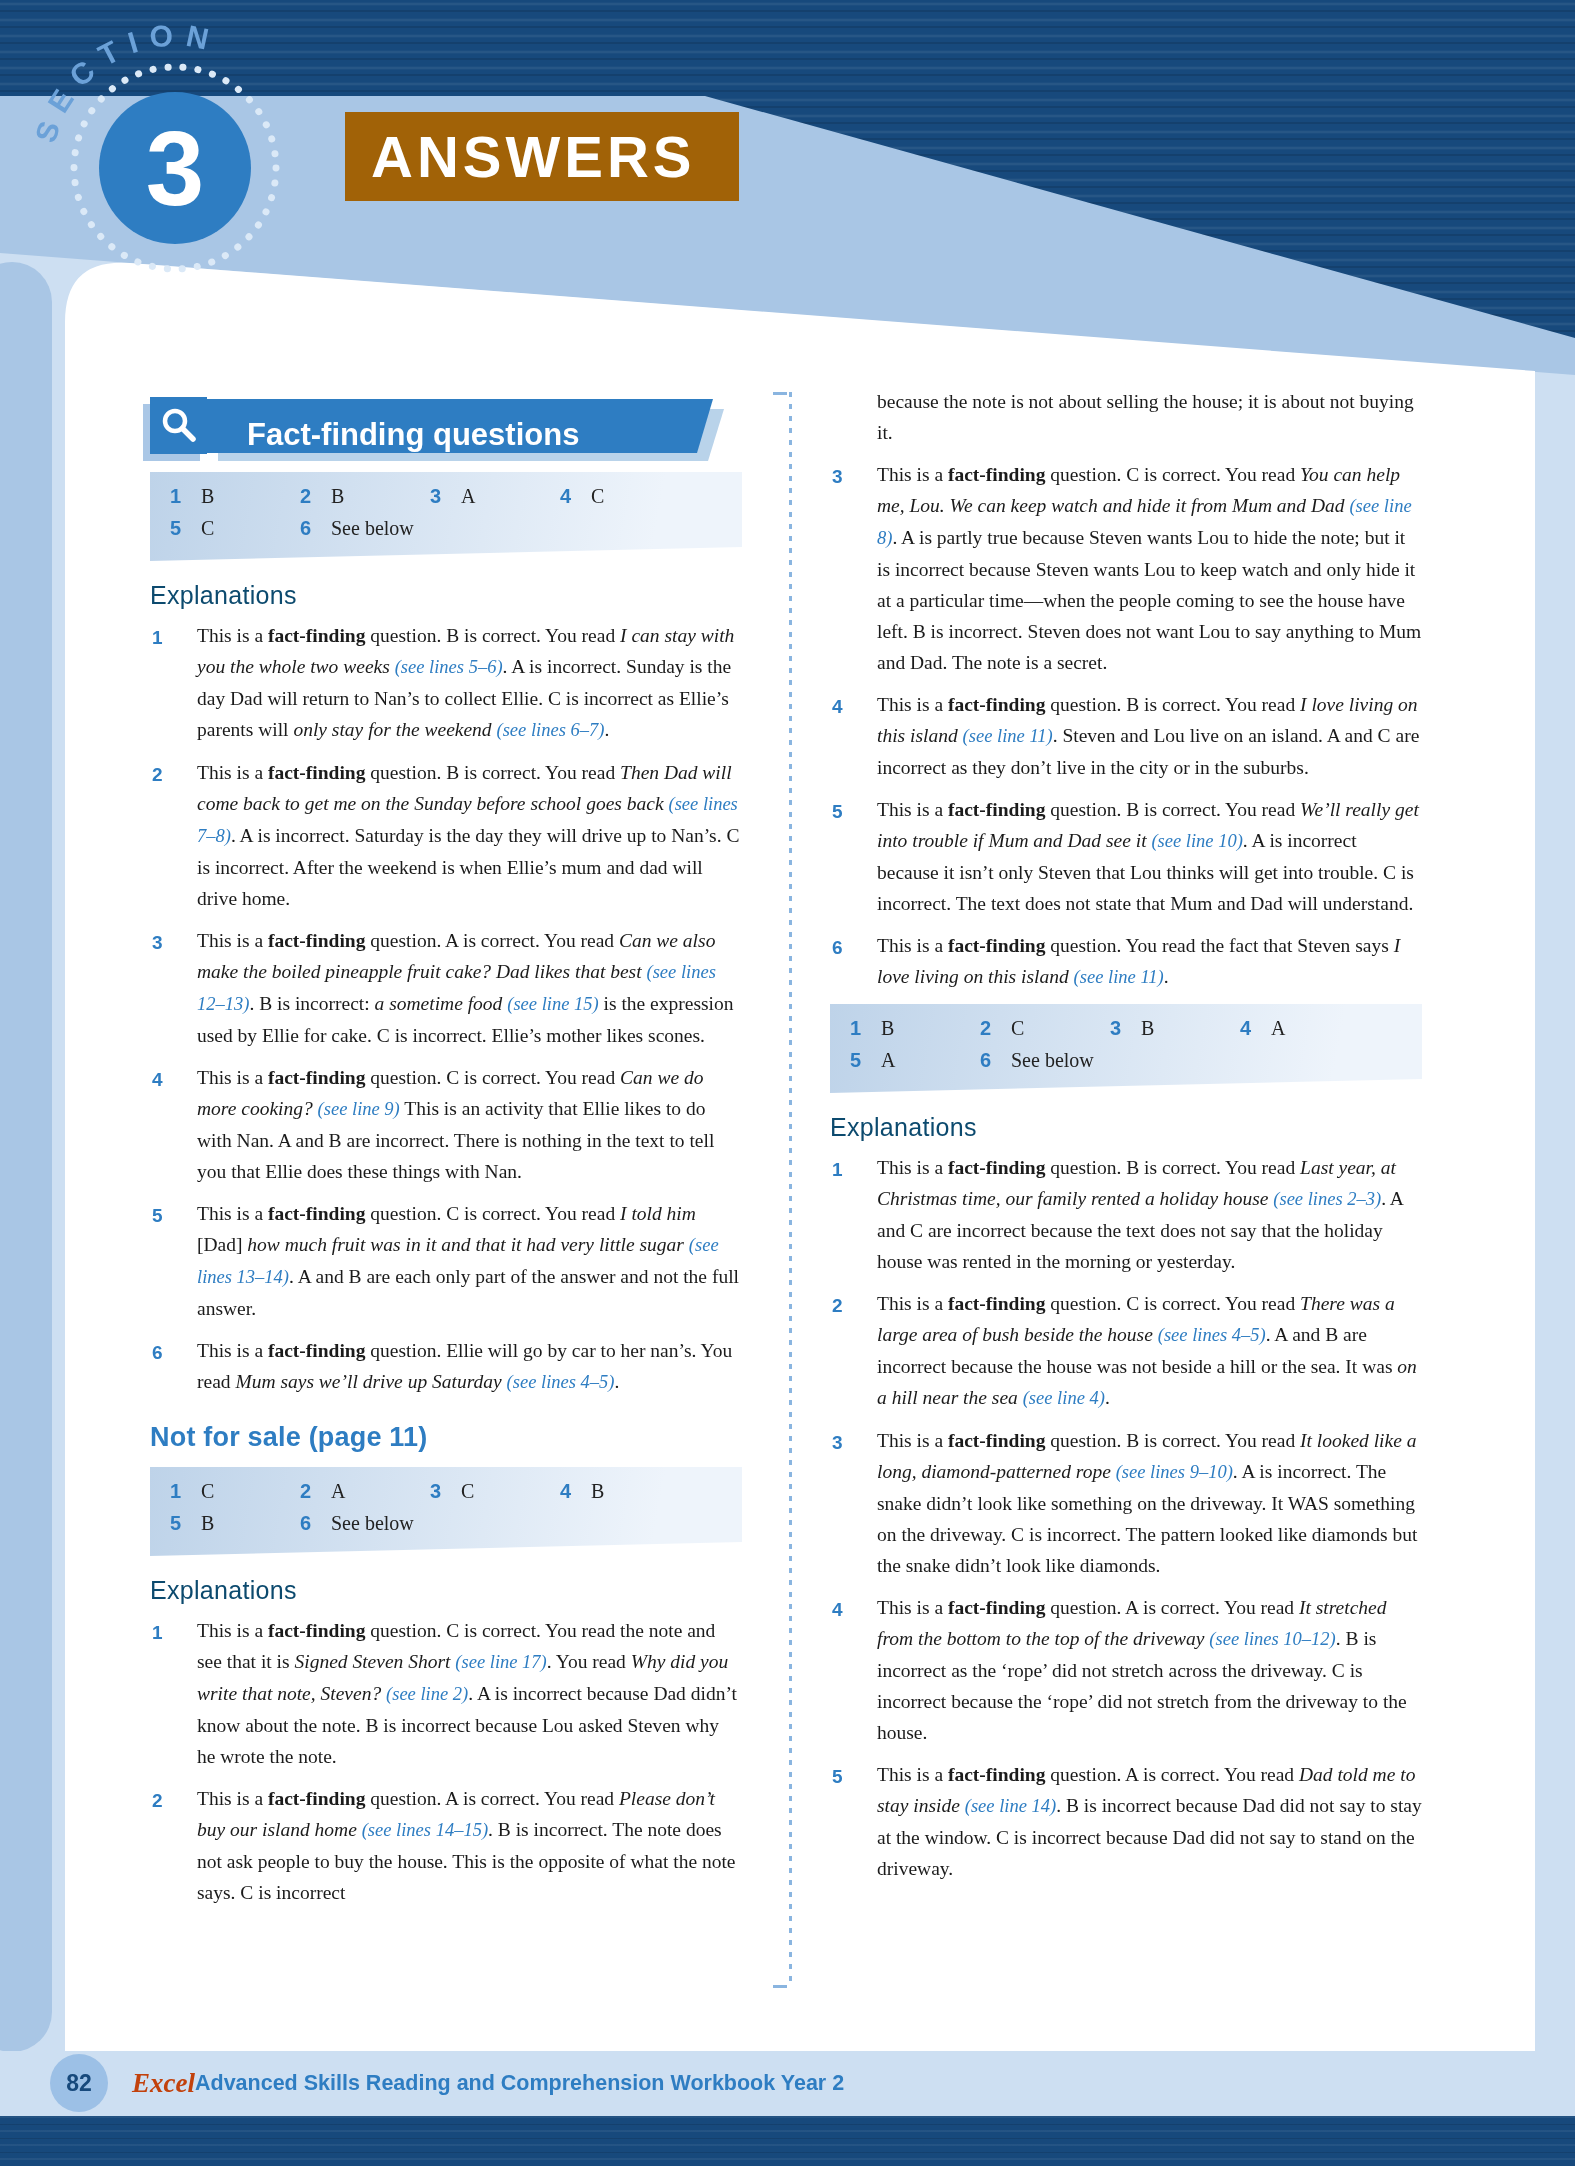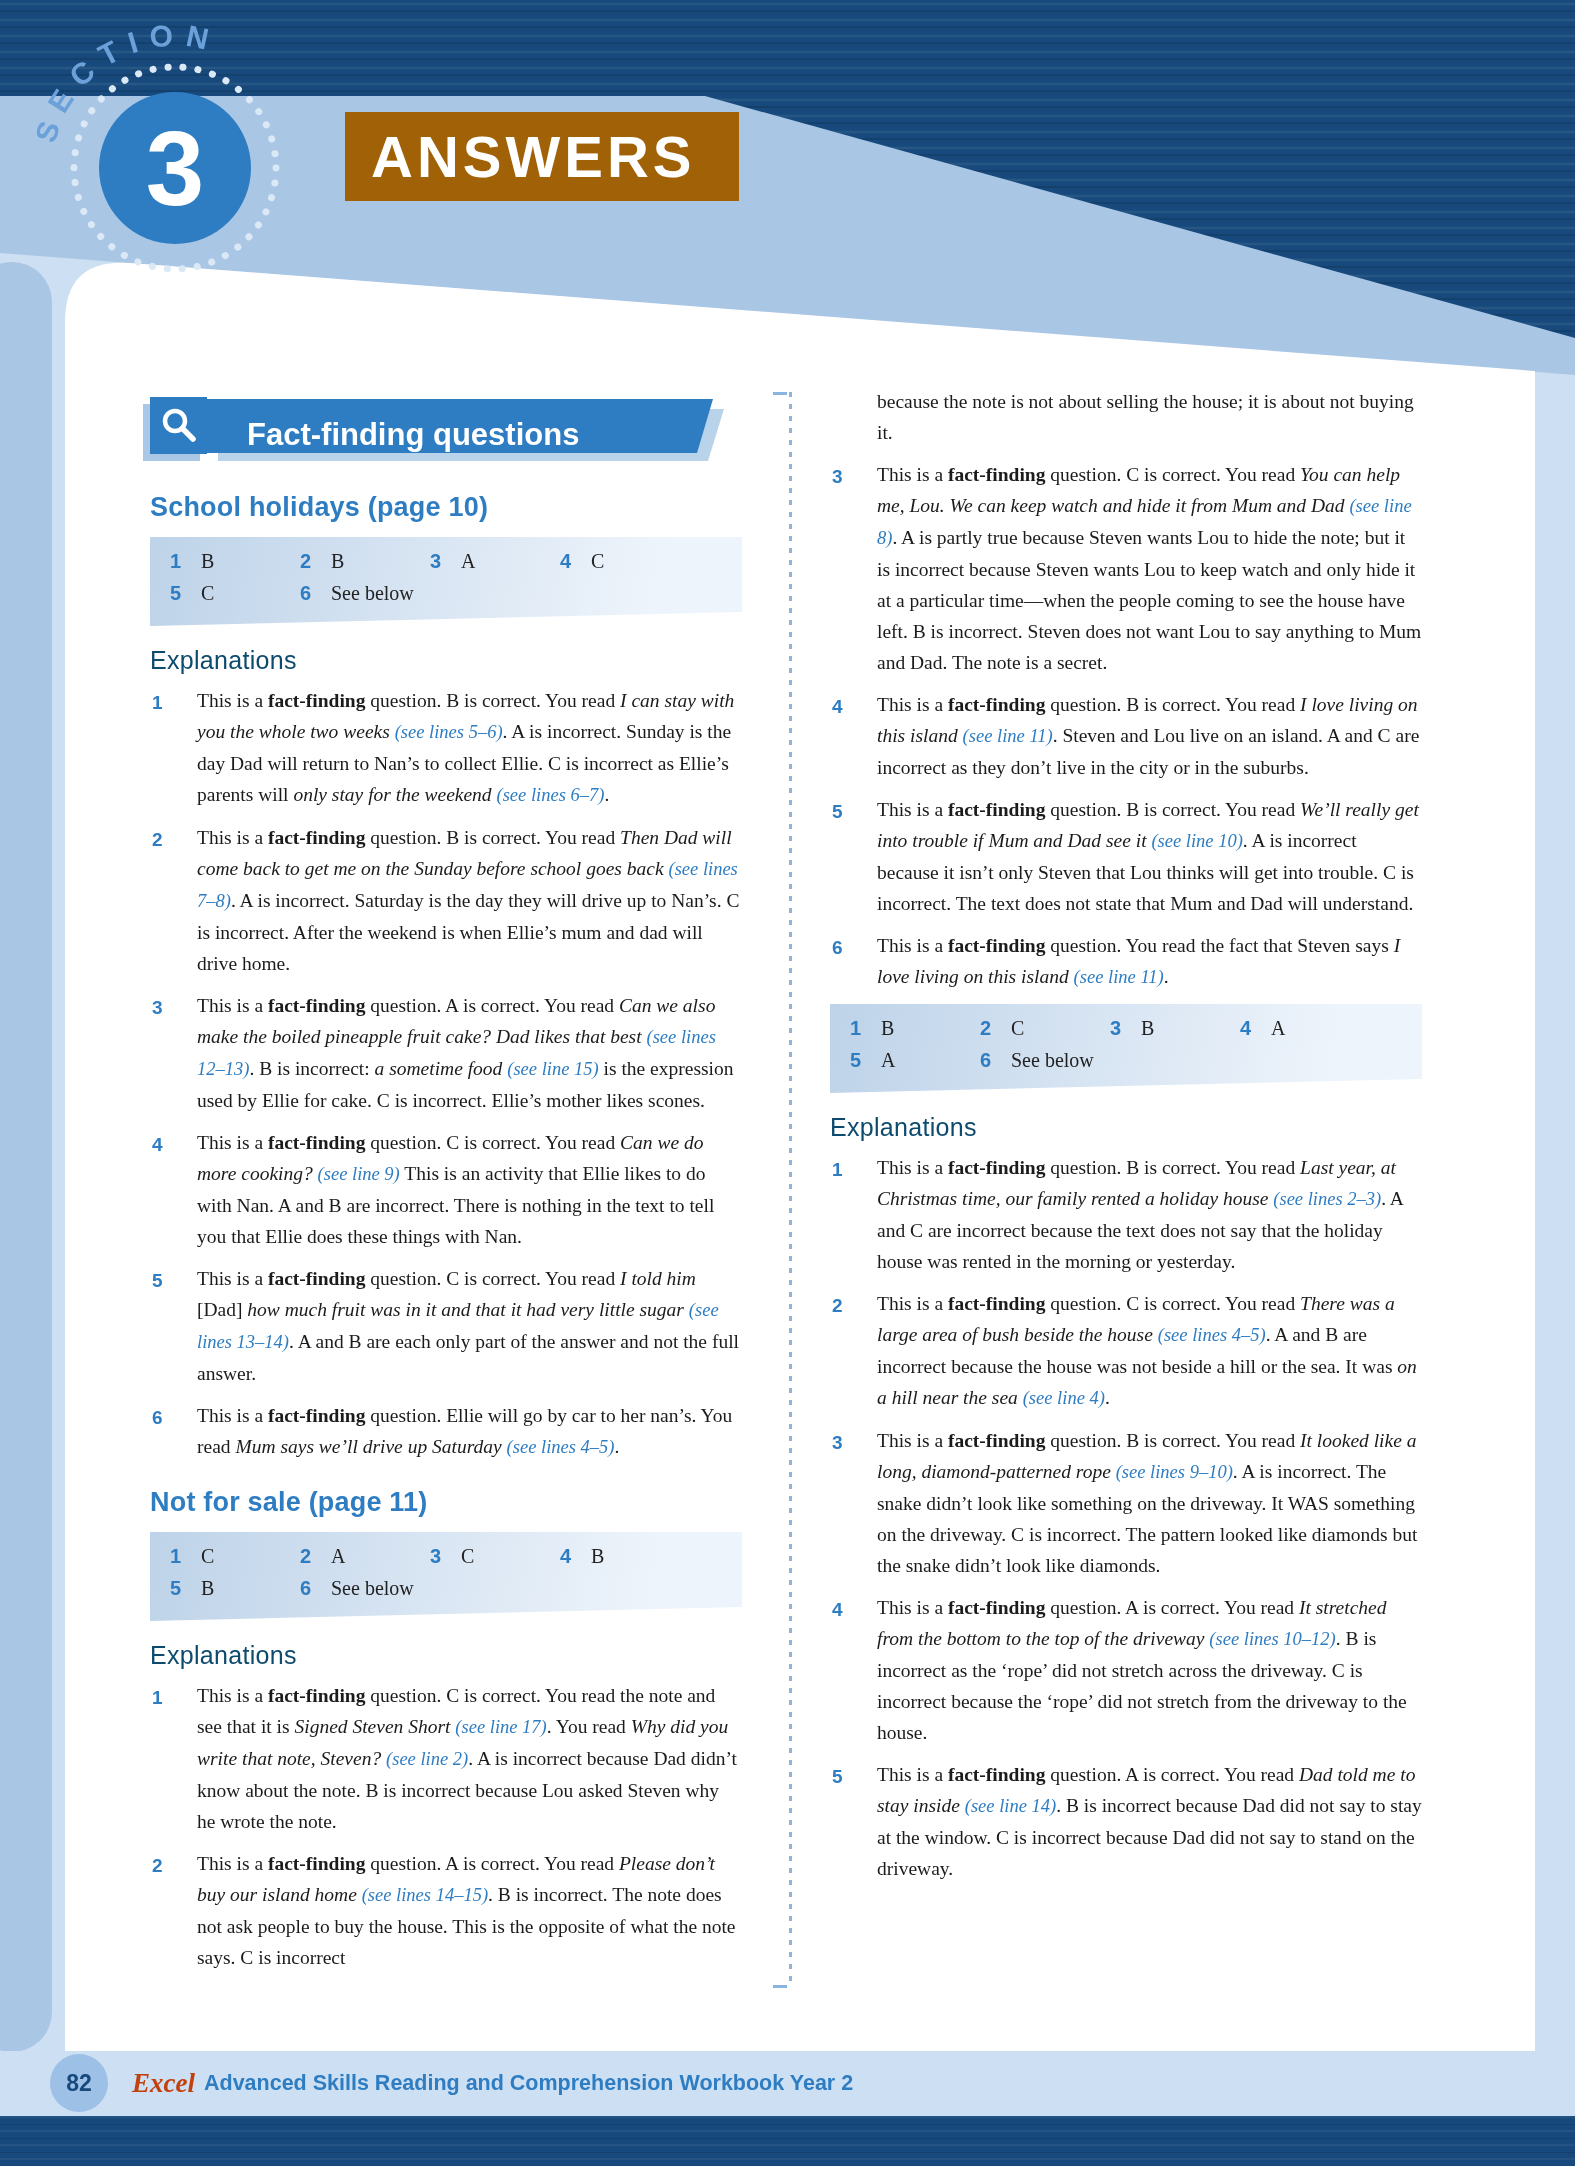--- a/index.html
+++ b/index.html
@@ -63,21 +63,21 @@
 
   
   .footer-band{left:0;top:2051px;width:1575px;height:65px;background:#cddff2}
   .page-circle{position:absolute;left:50px;top:3px;width:58px;height:58px;border-radius:50%;
       background:#9cc0e6;display:flex;align-items:center;justify-content:center;
       font-family:"Liberation Sans",sans-serif;font-weight:bold;font-size:23px;color:#17497c}
   .footer-title{position:absolute;left:132px;top:0;height:65px;display:flex;align-items:center}
   .brand{font-family:"Liberation Serif",serif;font-weight:bold;font-style:italic;
       font-size:27px;color:#c2410c}
   .book{font-family:"Liberation Sans",sans-serif;font-weight:bold;font-size:21.5px;
-      color:#2e7dc2;margin-left:9px}
+      color:#2e7dc2;}
   .bottom-band{left:0;top:2116px;width:1575px;height:50px;background:#17497c;
       background-image:repeating-linear-gradient(180deg,rgba(255,255,255,.06) 0 2px,rgba(0,0,0,0) 2px 8px,rgba(0,0,0,.12) 8px 9px,rgba(0,0,0,0) 9px 14px)}
 </style>
 </head>
 <body>
 
 <div class="abs card"></div>
 
 <svg class="abs header-svg" width="1575" height="420" viewBox="0 0 1575 420">
   <defs>
@@ -119,21 +119,20 @@
   </svg>
 </div>
 <div class="abs topic-shadow"></div>
 <div class="abs topic-banner">
   <span>Fact-finding questions</span>
 </div>
 
 <div class="abs divider"></div>
 
 <div class="abs col col-left">
-    <h2 class="sec-heading">School holidays (page 10)</h2>
     <div class="answers">
       <div class="answers-row">
         <span class="answer-cell"><span class="answer-num">1</span><span class="answer-val">B</span></span>
         <span class="answer-cell"><span class="answer-num">2</span><span class="answer-val">B</span></span>
         <span class="answer-cell"><span class="answer-num">3</span><span class="answer-val">A</span></span>
         <span class="answer-cell"><span class="answer-num">4</span><span class="answer-val">C</span></span>
       </div>
       <div class="answers-row">
         <span class="answer-cell"><span class="answer-num">5</span><span class="answer-val">C</span></span>
         <span class="answer-cell"><span class="answer-num">6</span><span class="answer-val">See below</span></span>

